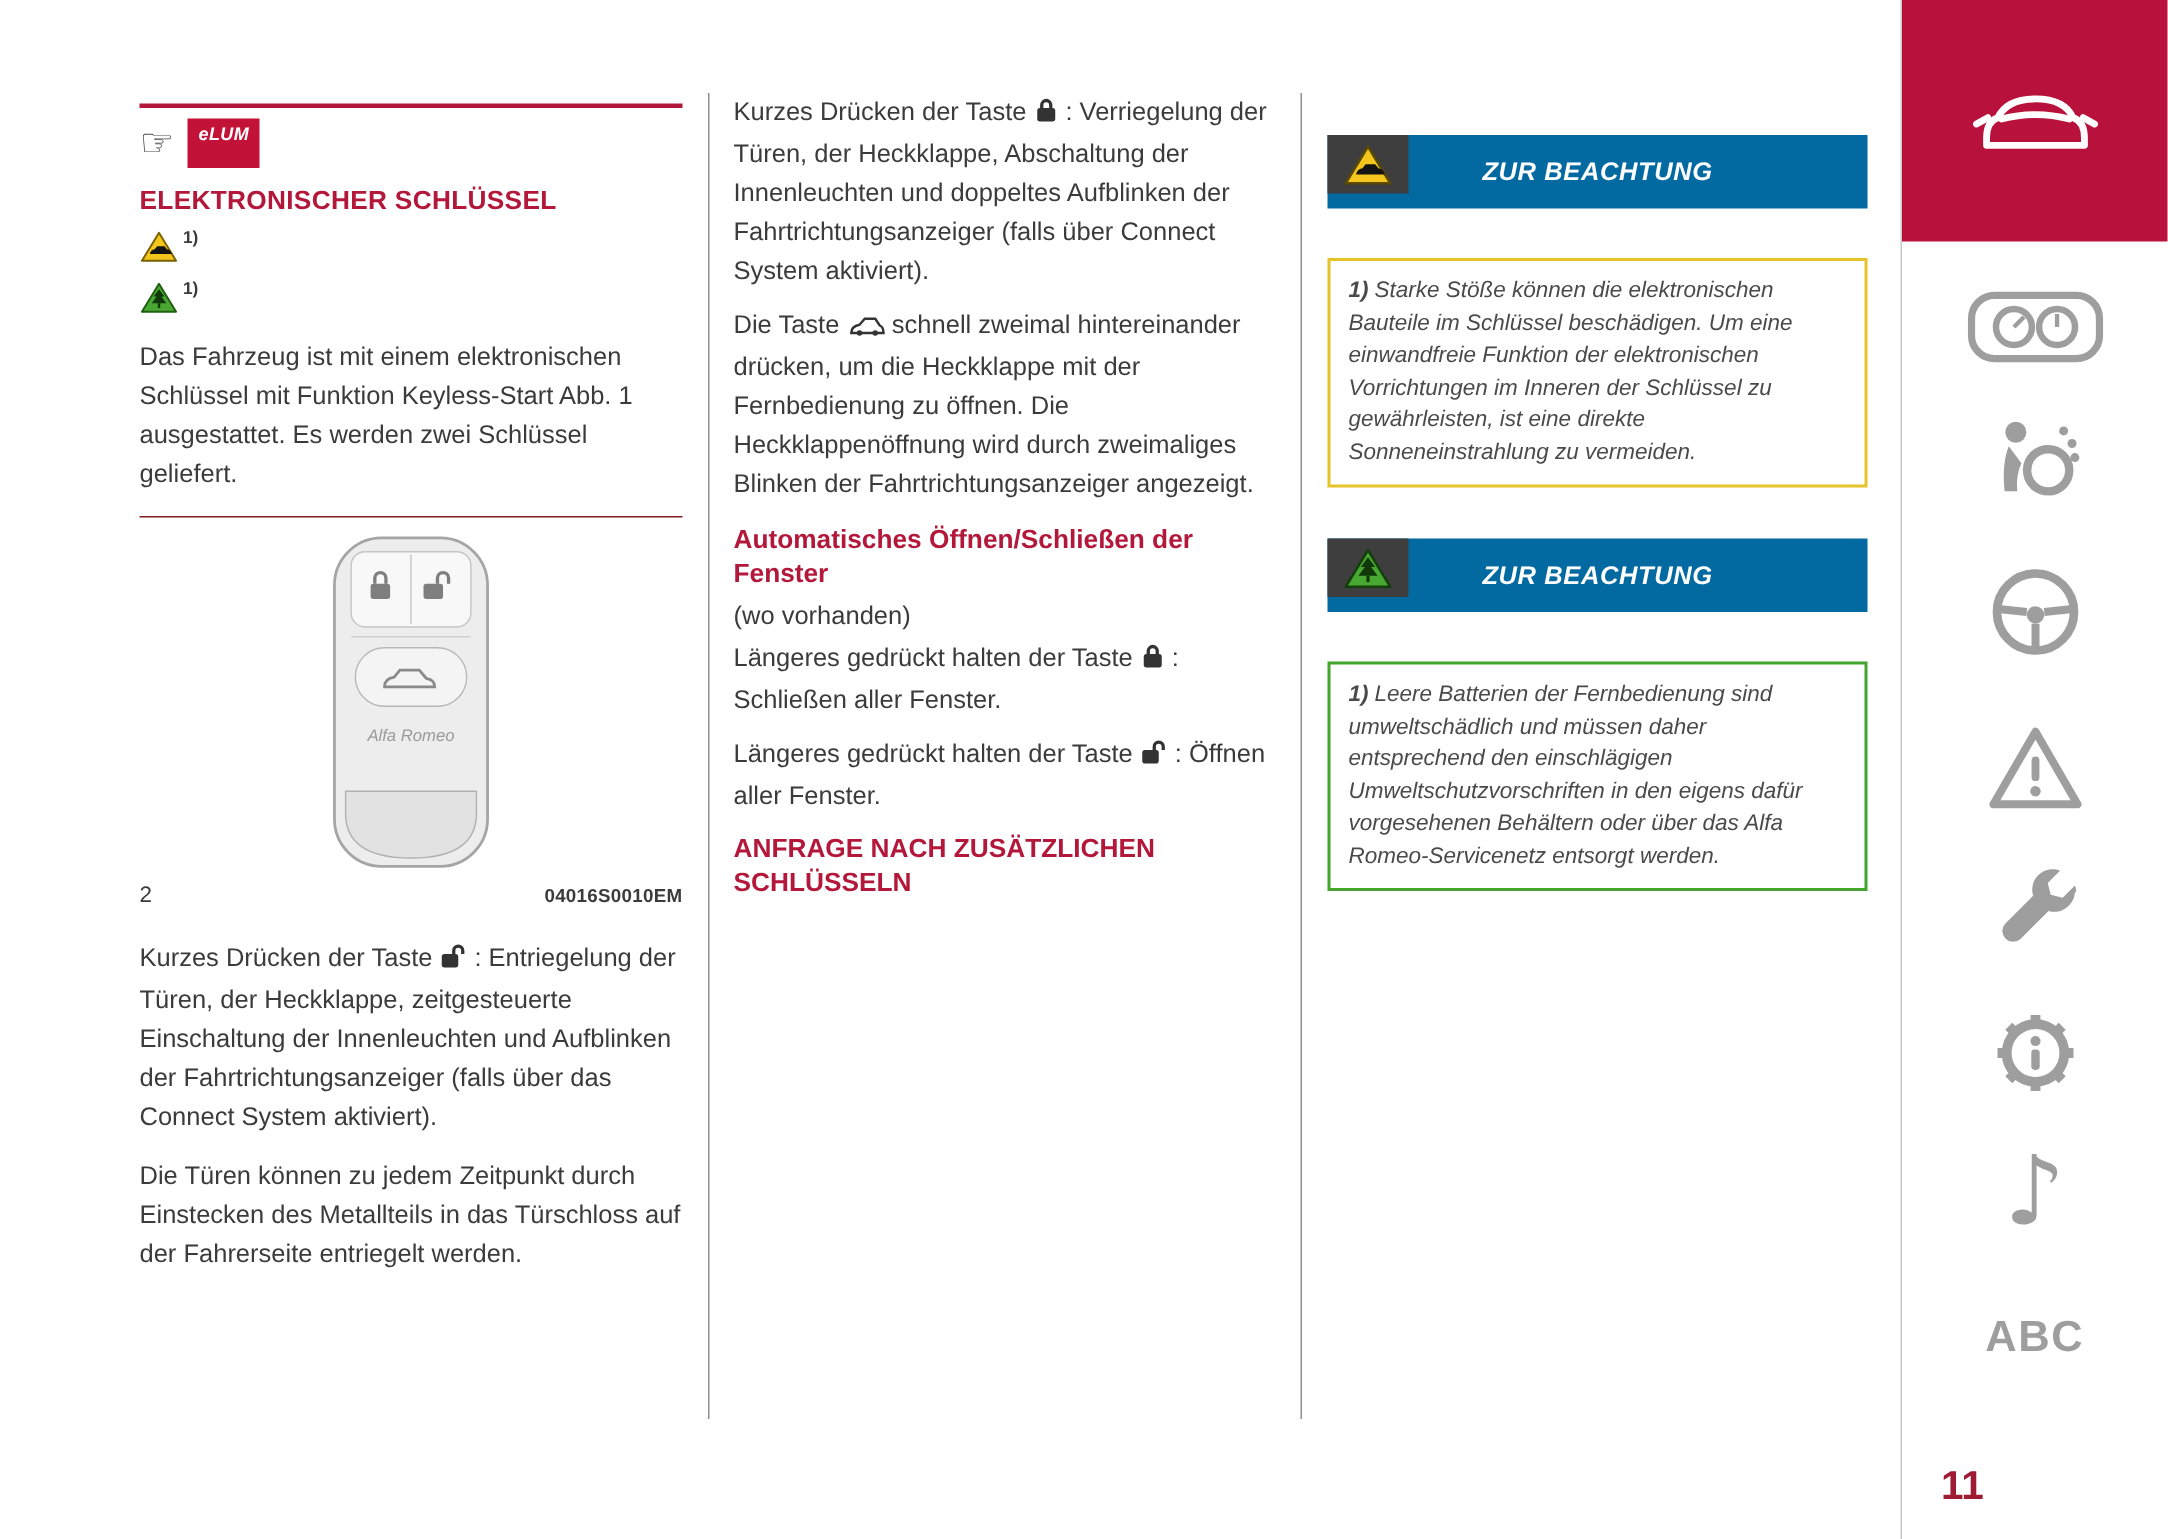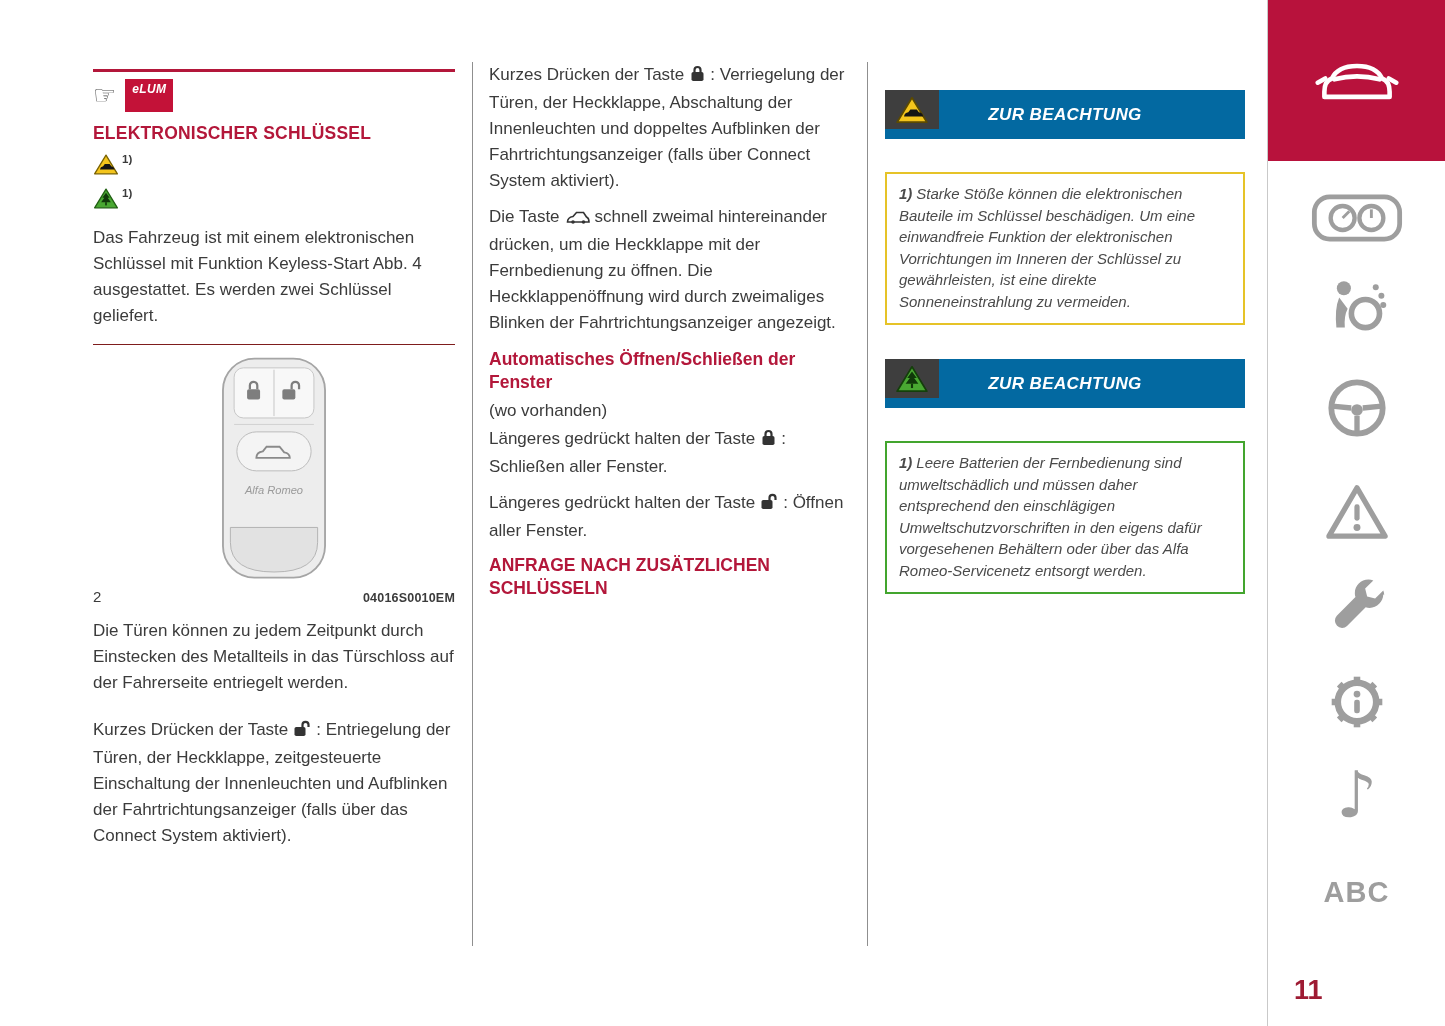--- a/index.html
+++ b/index.html
@@ -77,21 +77,21 @@
     </div>
     <div class="ref-row">
       <svg width="26" height="23" viewBox="0 0 32 28">
         <path d="M16 2.5 L30 25.5 H2 Z" fill="#49a832" stroke="#205f12" stroke-width="1.6" stroke-linejoin="round"></path>
         <path d="M16 7 l4.5 6 h-2.5 l4 5.5 h-12 l4 -5.5 h-2.5 z" fill="#10380a"></path>
         <rect x="15" y="18.5" width="2" height="4" fill="#10380a"></rect>
       </svg>
       <span class="ref-num">1)</span>
     </div>
 
-    <p class="body-text">Das Fahrzeug ist mit einem elektronischen Schlüssel mit Funktion Keyless-Start Abb. 4 ausgestattet. Es werden zwei Schlüssel geliefert.</p>
+    <p class="body-text">Das Fahrzeug ist mit einem elektronischen Schlüssel mit Funktion Keyless-Start Abb. 1 ausgestattet. Es werden zwei Schlüssel geliefert.</p>
 
     <div class="figure">
       <svg class="key-svg" width="180" height="232" viewBox="0 0 190 250">
         <rect x="40" y="6" width="110" height="236" rx="34" fill="#ededed" stroke="#a5a5a5" stroke-width="2"></rect>
         <rect x="52" y="16" width="86" height="54" rx="10" fill="#f8f8f8" stroke="#c4c4c4"></rect>
         <line x1="95" y1="18" x2="95" y2="68" stroke="#c4c4c4"></line>
         <g>
           <rect x="66" y="39" width="14" height="11" rx="2" fill="#7e7e7e"></rect>
           <path d="M69 39 v-4 a4 4 0 0 1 8 0 v4" fill="none" stroke="#7e7e7e" stroke-width="2.4"></path>
         </g>
@@ -106,28 +106,28 @@
         </g>
         <text x="95" y="152" text-anchor="middle" font-style="italic" font-size="12" fill="#9a9a9a">Alfa Romeo</text>
         <path d="M48 188 h94 v16 q0 32 -47 32 q-47 0 -47 -32 z" fill="#e2e2e2" stroke="#b0b0b0"></path>
       </svg>
       <div class="fig-caption">
         <span class="fig-num">2</span>
         <span class="fig-code">04016S0010EM</span>
       </div>
     </div>
 
-    <p class="body-text">Die Türen können zu jedem Zeitpunkt durch Einstecken des Metallteils in das Türschloss auf der Fahrerseite entriegelt werden.</p>
-
     <p class="body-text" style="margin-top:21px;">
       <span>Kurzes Drücken der Taste</span><span class="inline-icon"><svg width="17" height="17" viewBox="0 0 17 17">
             <rect x="0.5" y="7" width="11" height="9" rx="1.8" fill="#333"></rect>
             <path d="M8.5 7 V4.8 a3 3 0 0 1 6 0 V7" fill="none" stroke="#333" stroke-width="2.2"></path>
           </svg></span><span>: Entriegelung der Türen, der Heckklappe, zeitgesteuerte Einschaltung der Innenleuchten und Aufblinken der Fahrtrichtungsanzeiger (falls über das Connect System aktiviert).</span>
     </p>
+
+    <p class="body-text">Die Türen können zu jedem Zeitpunkt durch Einstecken des Metallteils in das Türschloss auf der Fahrerseite entriegelt werden.</p>
   </div>
 
   <div class="vrule vrule1"></div>
 
   <div class="col col-mid">
     <p class="body-text">
       <span>Kurzes Drücken der Taste</span><span class="inline-icon"><svg width="15" height="17" viewBox="0 0 15 17">
             <rect x="1.5" y="7" width="12" height="9" rx="1.8" fill="#333"></rect>
             <path d="M4.5 7 V5 a3 3 0 0 1 6 0 V7" fill="none" stroke="#333" stroke-width="2.2"></path>
           </svg></span><span>: Verriegelung der Türen, der Heckklappe, Abschaltung der Innenleuchten und doppeltes Aufblinken der Fahrtrichtungsanzeiger (falls über Connect System aktiviert).</span>

